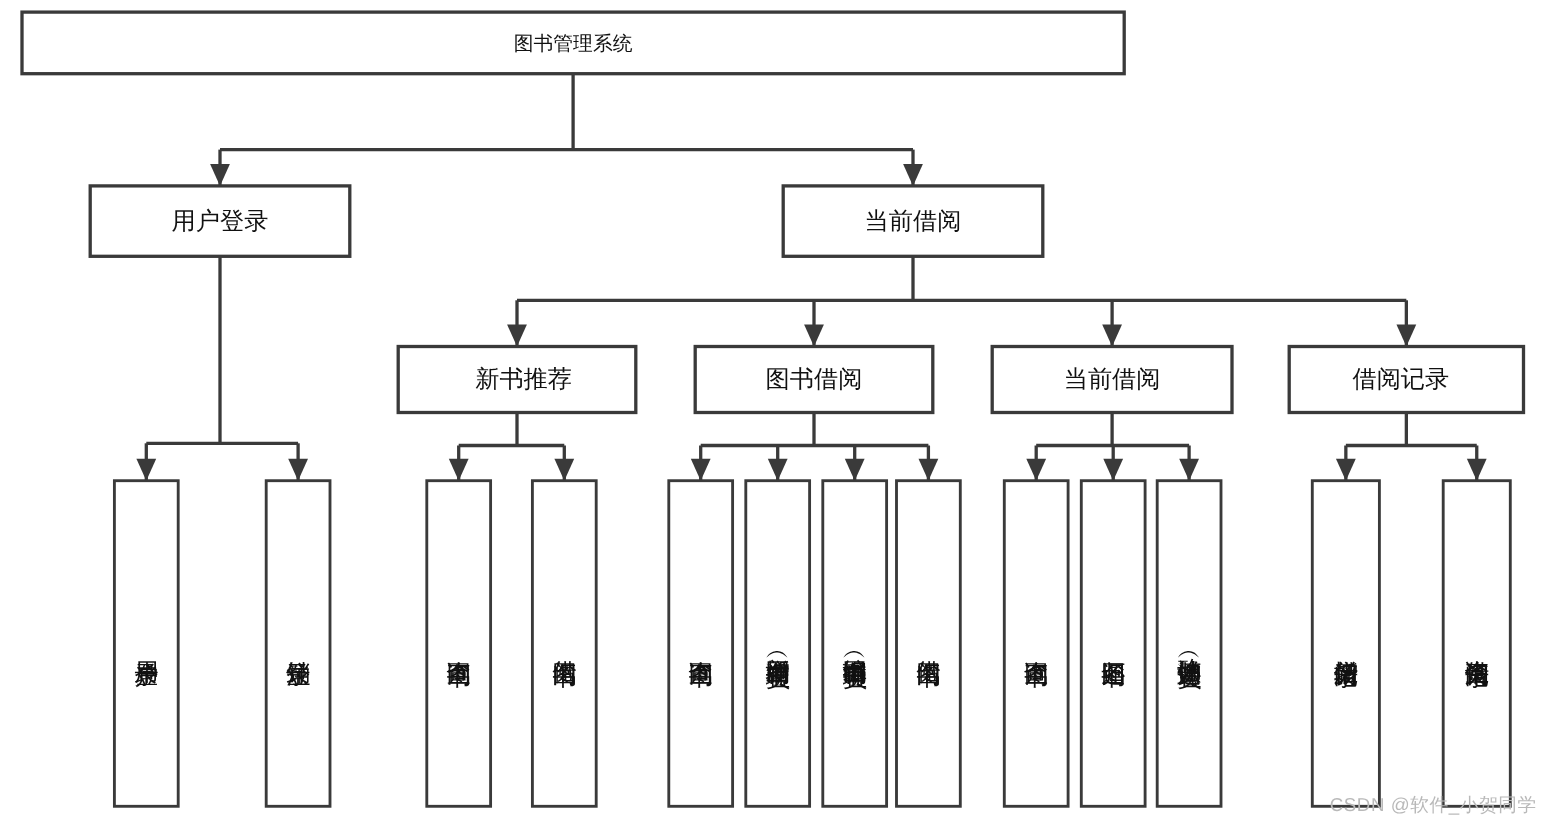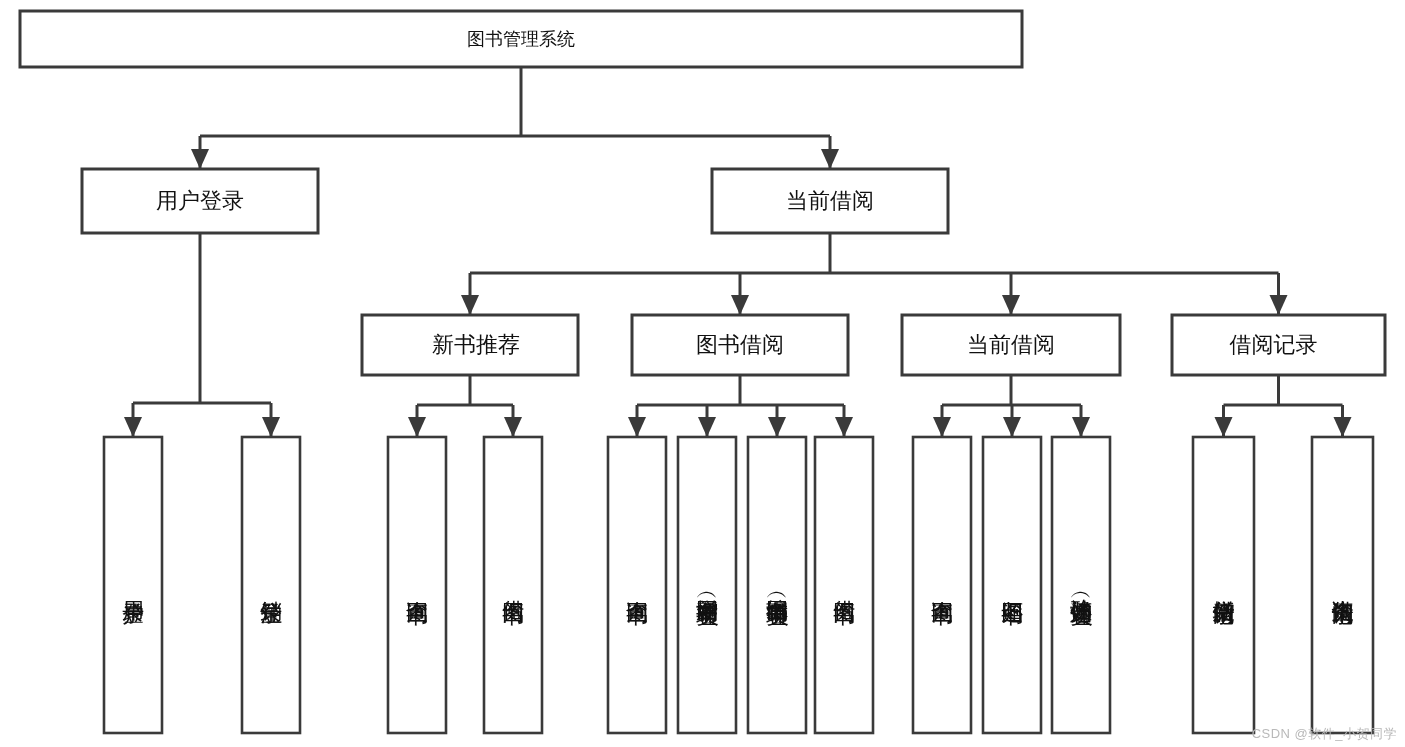--- a/index.html
+++ b/index.html
@@ -73,21 +73,21 @@
     pointer-events: none;
   }
   .hlabel-wrap.title {
     font-size: 18px;
   }
   #watermark {
     position: absolute;
     right: 8px;
     bottom: 4px;
     font-family: "Liberation Sans", "DejaVu Sans", sans-serif;
-    font-size: 13px;
+    font-size: 17px;
     color: #b9b9b9;
     letter-spacing: 0.5px;
     user-select: none;
     pointer-events: none;
   }
 </style>
 </head>
 <body>
 
 <div id="diagram-root">

